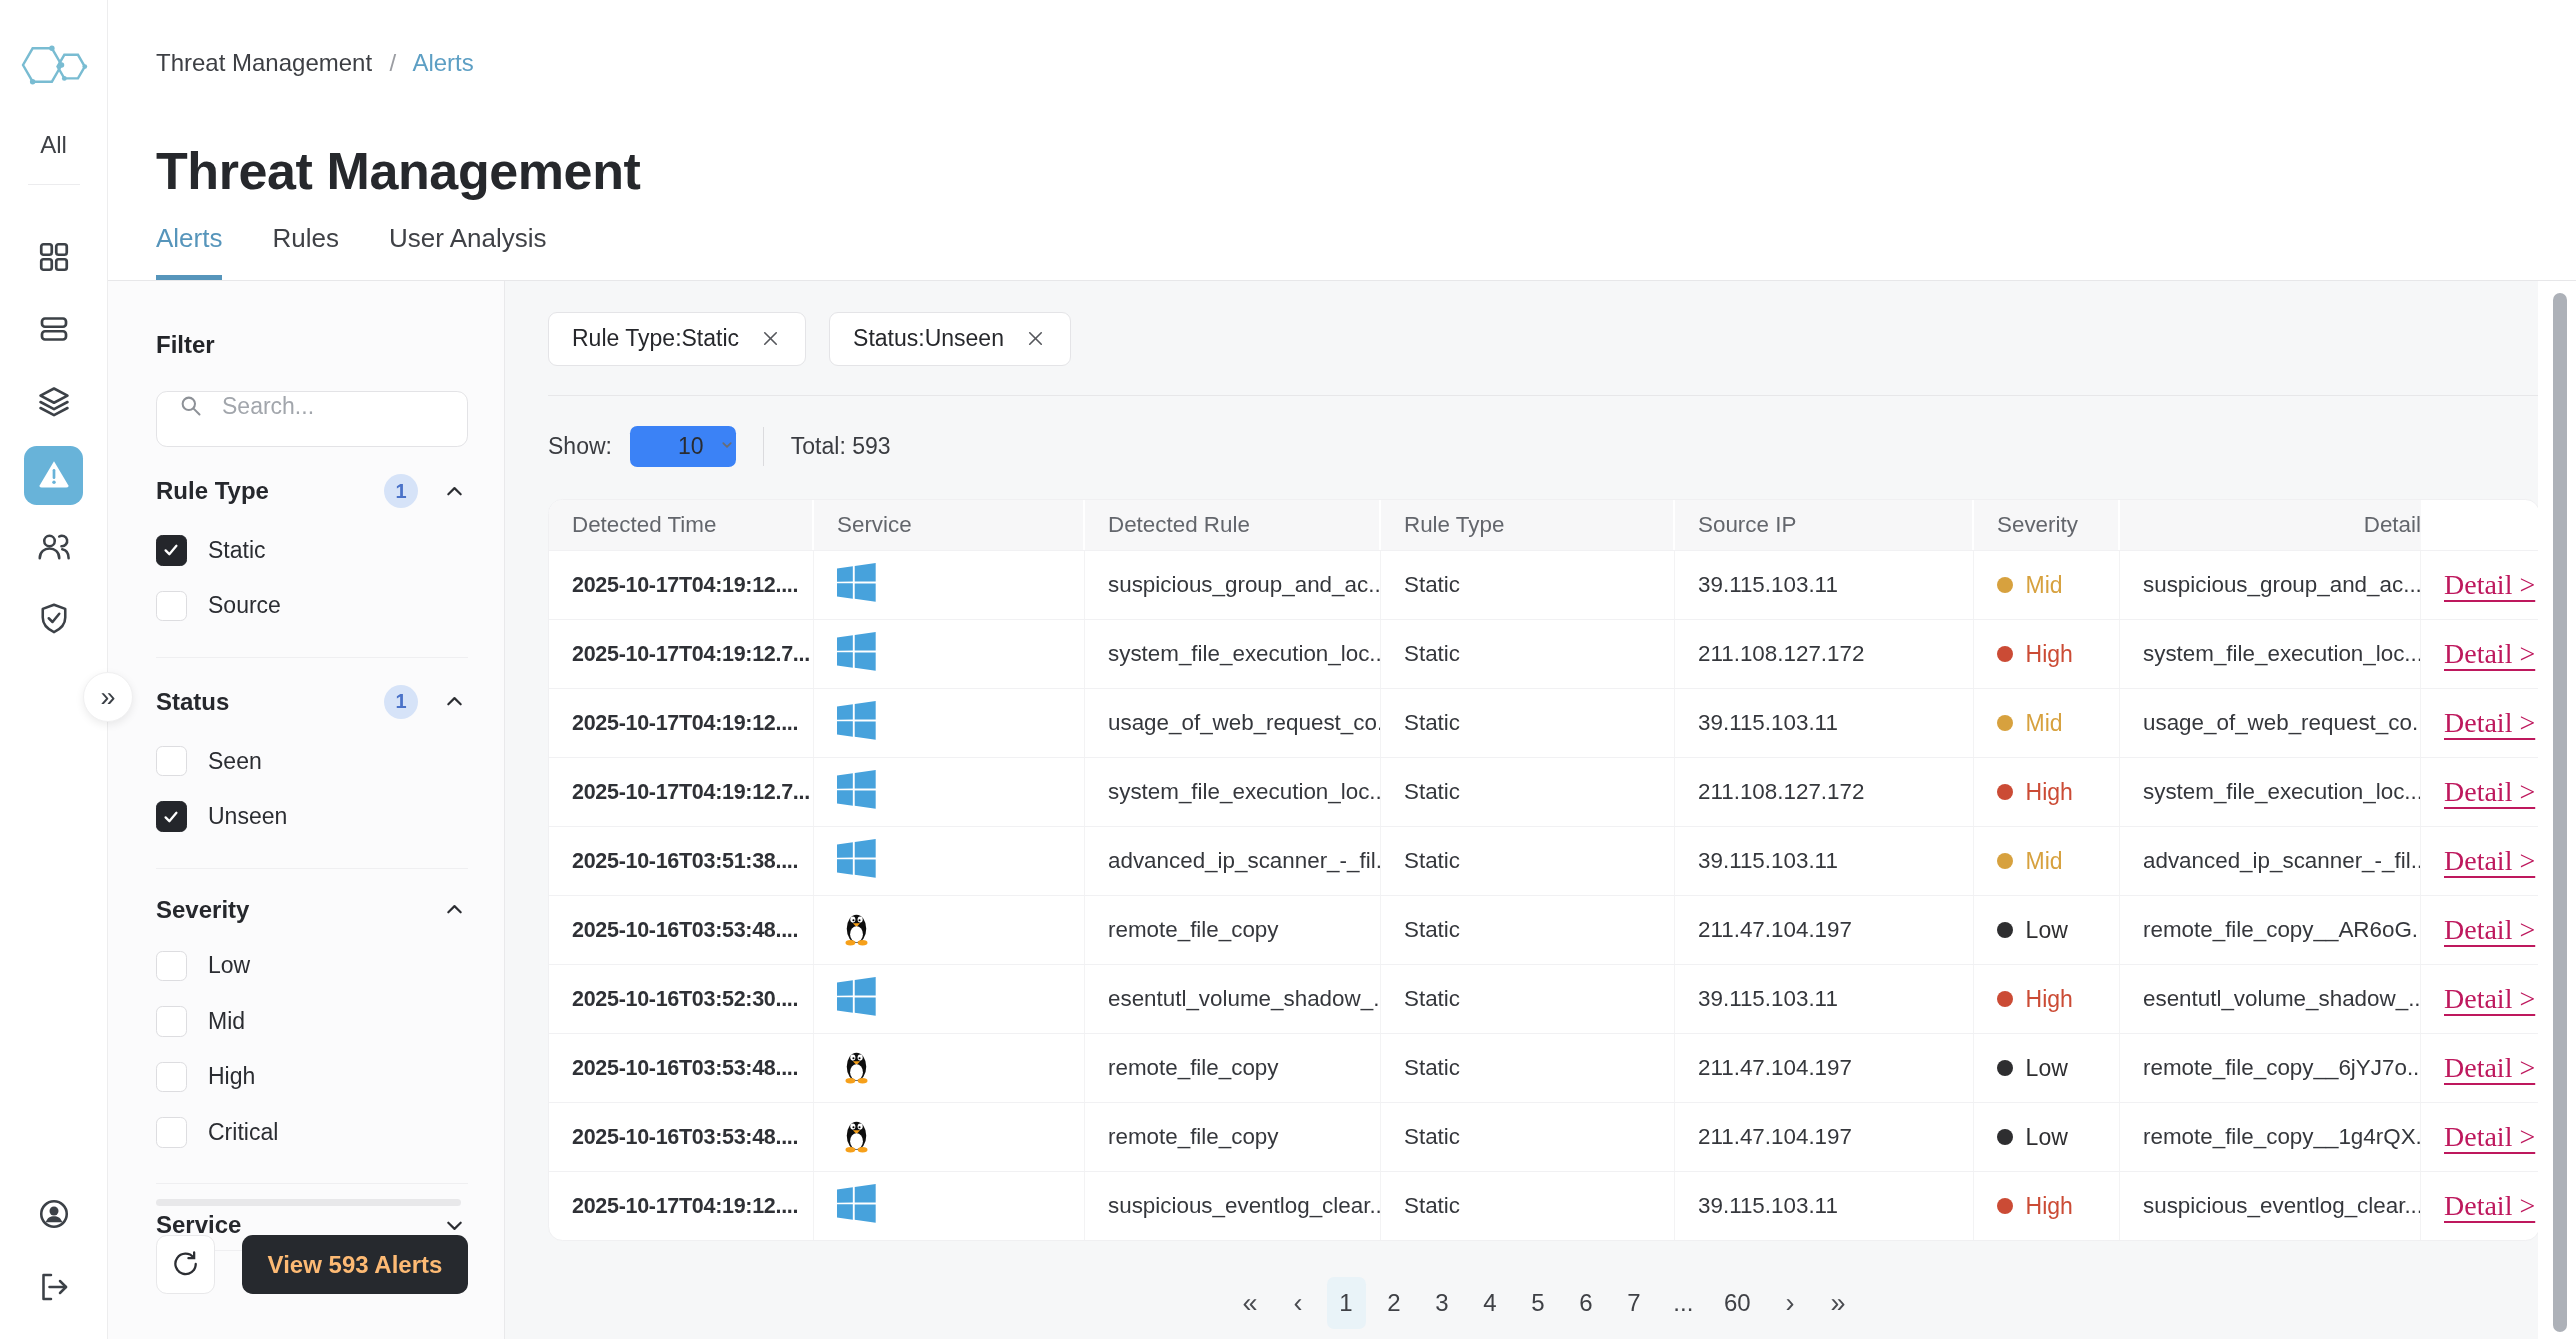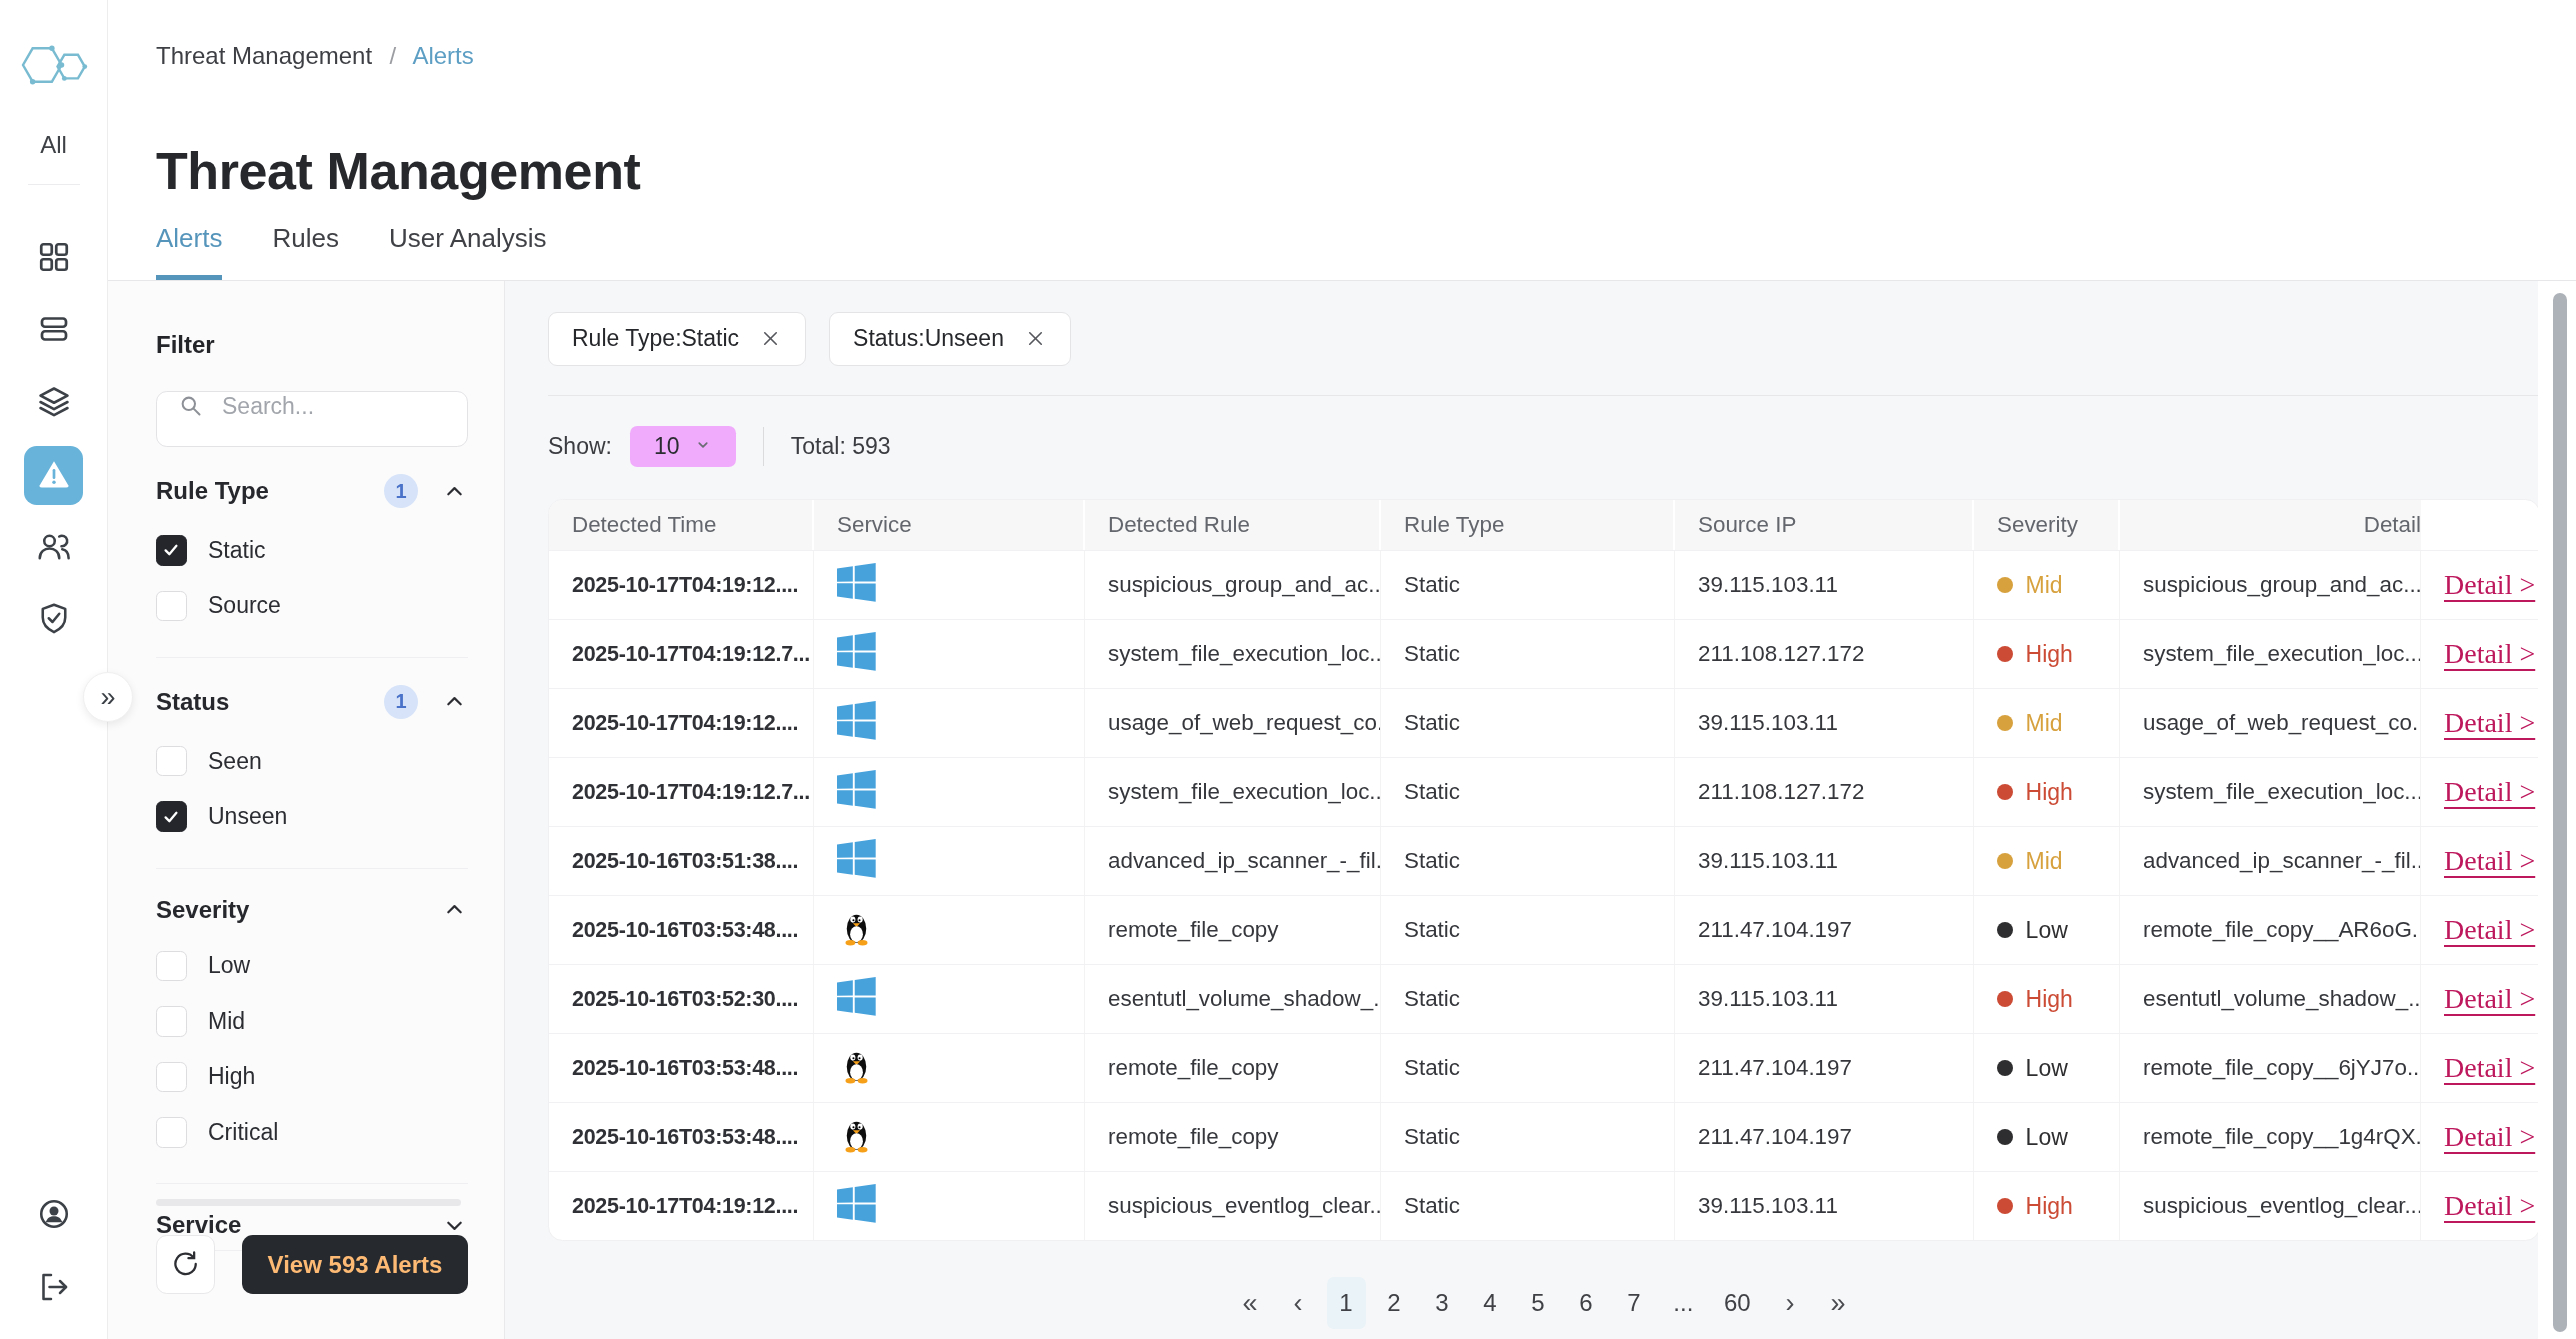--- a/index.html
+++ b/index.html
@@ -21,21 +21,21 @@
     border-radius:12.6px; cursor:pointer; color:#3c4147; }
   .rail-btn svg { width:36px; height:36px; }
   .rail-btn.active { width:59px; height:59px; margin:-3.6px 0 17px; background:#68B3D9; color:#fff; }
   .rail-bottom { margin-top:auto; display:flex; flex-direction:column; align-items:center; padding-bottom:25px; }
   .panel-toggle { position:absolute; left:83px; top:672px; width:50px; height:50px; border-radius:50%;
     background:#fff; border:0.9px solid #f0f0f1; box-shadow:0 2.7px 9px rgba(0,0,0,.08); z-index:6;
     font-size:27px; color:#3c4147; display:flex; align-items:center; justify-content:center; cursor:pointer; }
   
   .topbar { position:absolute; left:108px; top:0; width:2468px; height:281px; background:#fff;
     border-bottom:0.9px solid #e7e7e9; padding-left:48px; }
-  .breadcrumb { position:absolute; top:42px; font-size:24px; color:#3d3f44; }
+  .breadcrumb { position:absolute; top:49px; font-size:24px; color:#3d3f44; }
   .breadcrumb .sep { color:#9b9da2; margin:0 10.8px; }
   .breadcrumb .crumb-root { cursor:pointer; }
   .breadcrumb .crumb-current { color:#5D9FC4; cursor:pointer; }
   .page-title { position:absolute; top:106px; font-size:52px; font-weight:700; color:#26282c; letter-spacing:-0.4px; }
   .tabs { position:absolute; bottom:0; display:flex; gap:50px; }
   .tab { font-size:26px; color:#3f4146; padding-bottom:21.5px; cursor:pointer; border-bottom:5.4px solid transparent; }
   .tab.active { color:#5695BB; border-bottom-color:#5695BB; }
   
   .content-bg { position:absolute; left:108px; top:281px; right:0; bottom:0; background:#F6F7F8; }
   
@@ -73,22 +73,22 @@
   
   .main { position:absolute; left:397px; top:0; right:0; bottom:0; padding:30.5px 0 0 43px; }
   .chips { display:flex; gap:23px; }
   .chip { height:54px; background:#fff; border:0.9px solid #E4E4E7; border-radius:9px; display:flex;
     align-items:center; gap:20px; padding:11px 23px; cursor:pointer; }
   .chip-label { font-size:23px; color:#26272B; }
   .chip-x { width:23px; height:23px; color:#55575c; cursor:pointer; }
   .chips-divider { margin-top:29px; width:2005px; border-top:0.9px solid #E7E7E9; }
   .toolbar { margin-top:30.5px; display:flex; align-items:center; }
   .toolbar-label { font-size:23px; color:#3a3c41; }
-  .page-size-select { margin-left:18px; width:106px; height:41px; background:#f0abfc; border-radius:7.2px;
-    display:flex; align-items:center; justify-content:center; gap:14.4px; cursor:pointer; }
+  .page-size-select { margin-left:18px; width:106px; height:41px; background:#3b82f6; border-radius:7.2px;
+    display:flex; align-items:center; justify-content:flex-end; gap:14.4px; cursor:pointer; }
   .page-size-value { font-size:23px; color:#2a2c31; }
   .page-size-select svg { width:18px; height:18px; color:#6a6d73; }
   .toolbar-sep { width:0.9px; height:39px; background:#DBDBDE; margin:0 27px; }
   
   .card { margin-top:32px; width:1992px; background:#fff; border-radius:14.4px; overflow:hidden;
     border:0.9px solid #F0F0F2; }
   .thead, .tr { display:grid; grid-template-columns:265px 271px 296px 294px 299px 146px 301px 1fr; }
   .th { background:#F7F7F8; height:50px; line-height:50px; font-size:22.4px; color:#63666c;
     padding-left:23px; border-right:2.7px solid #fff; white-space:nowrap; overflow:hidden; }
   .th:last-child { border-right:none;text-align:right; }

